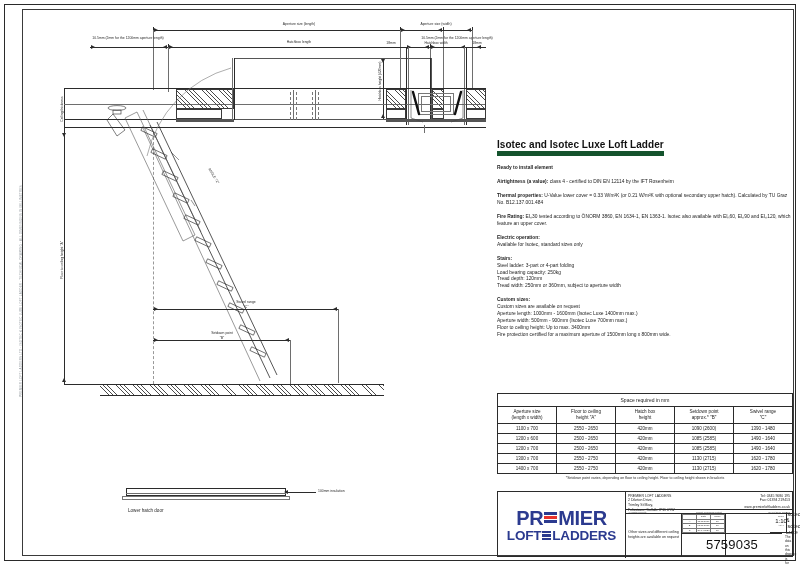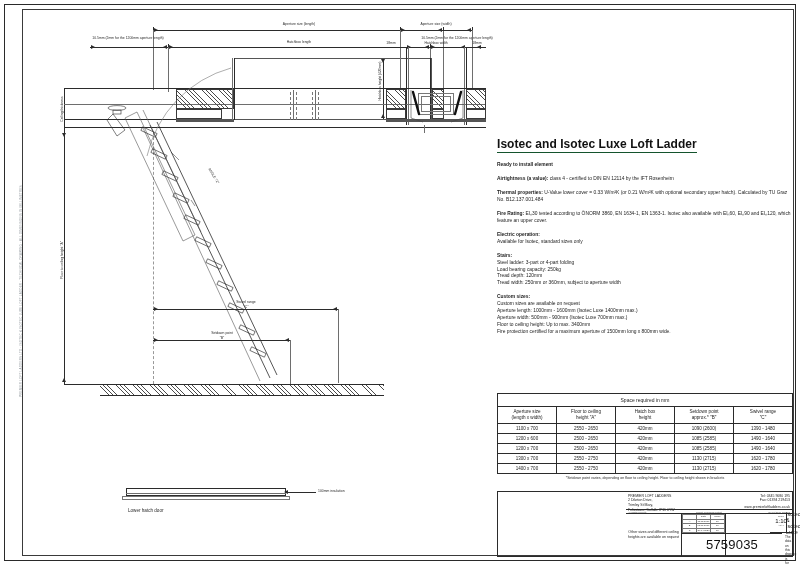--- a/index.html
+++ b/index.html
@@ -57,22 +57,22 @@
   .solidfill{position:absolute;background:#555;}
   .boxline{position:absolute;border:1px solid #2b2b2b;box-sizing:border-box;}
   .boxline.light{border-color:#777;}
   .dashdot{
     position:absolute;width:0;border-left:1px dashed #777;
   }
 
   
   .txtcol{position:absolute;left:497px;top:134px;width:296px;}
   .doc-title{
-    font-size:12px;font-weight:bold;color:#111;
-    border-bottom:1px solid #14532d;display:inline-block;padding-bottom:1px;
+    font-size:10px;font-weight:bold;color:#111;
+    border-bottom:5px solid #14532d;display:inline-block;padding-bottom:1px;
     margin:0 0 9px 0;letter-spacing:.05px;
   }
   .blk{margin-bottom:7px;font-size:4.9px;line-height:1.42;color:#1d1d1d;}
   .blk b{font-weight:bold;}
   .blk .ln2{display:block;}
 
   
   .spec{
     position:absolute;left:497px;top:393px;width:296px;
     border-collapse:collapse;font-size:4.5px;color:#1d1d1d;
@@ -425,20 +425,40 @@
       </tbody>
     <tbody>
         <tr>
       <td class="note" colspan="5">*Setdown point varies, depending on floor to ceiling height. Floor to ceiling height shown in brackets</td>
     </tr>
   </tbody>
     </table>
 
   <div class="tb">
 
+    <div class="tb-logo">
+      <div class="logo-row1">
+        <span class="logo-word">PR</span>
+        <span class="bars">
+          <span class="bar b"></span>
+            <span class="bar r"></span>
+            <span class="bar b"></span>
+        </span>
+        <span class="logo-word">MIER</span>
+      </div>
+      <div class="logo-row2">
+        <span class="logo-word small">LOFT</span>
+        <span class="bars small">
+          <span class="bar b"></span>
+            <span class="bar b"></span>
+            <span class="bar b"></span>
+        </span>
+        <span class="logo-word small">LADDERS</span>
+      </div>
+    </div>
 
     <div class="tb-right">
 
       <div class="tb-addr">
         <div class="addr-l">
           <div>PREMIER LOFT LADDERS</div>
           <div>2 Dilwton Drive,</div>
           <div>Trimley St Mary,</div>
           <div>Felixstowe, Suffolk. IP11 0YW</div>
         </div>

